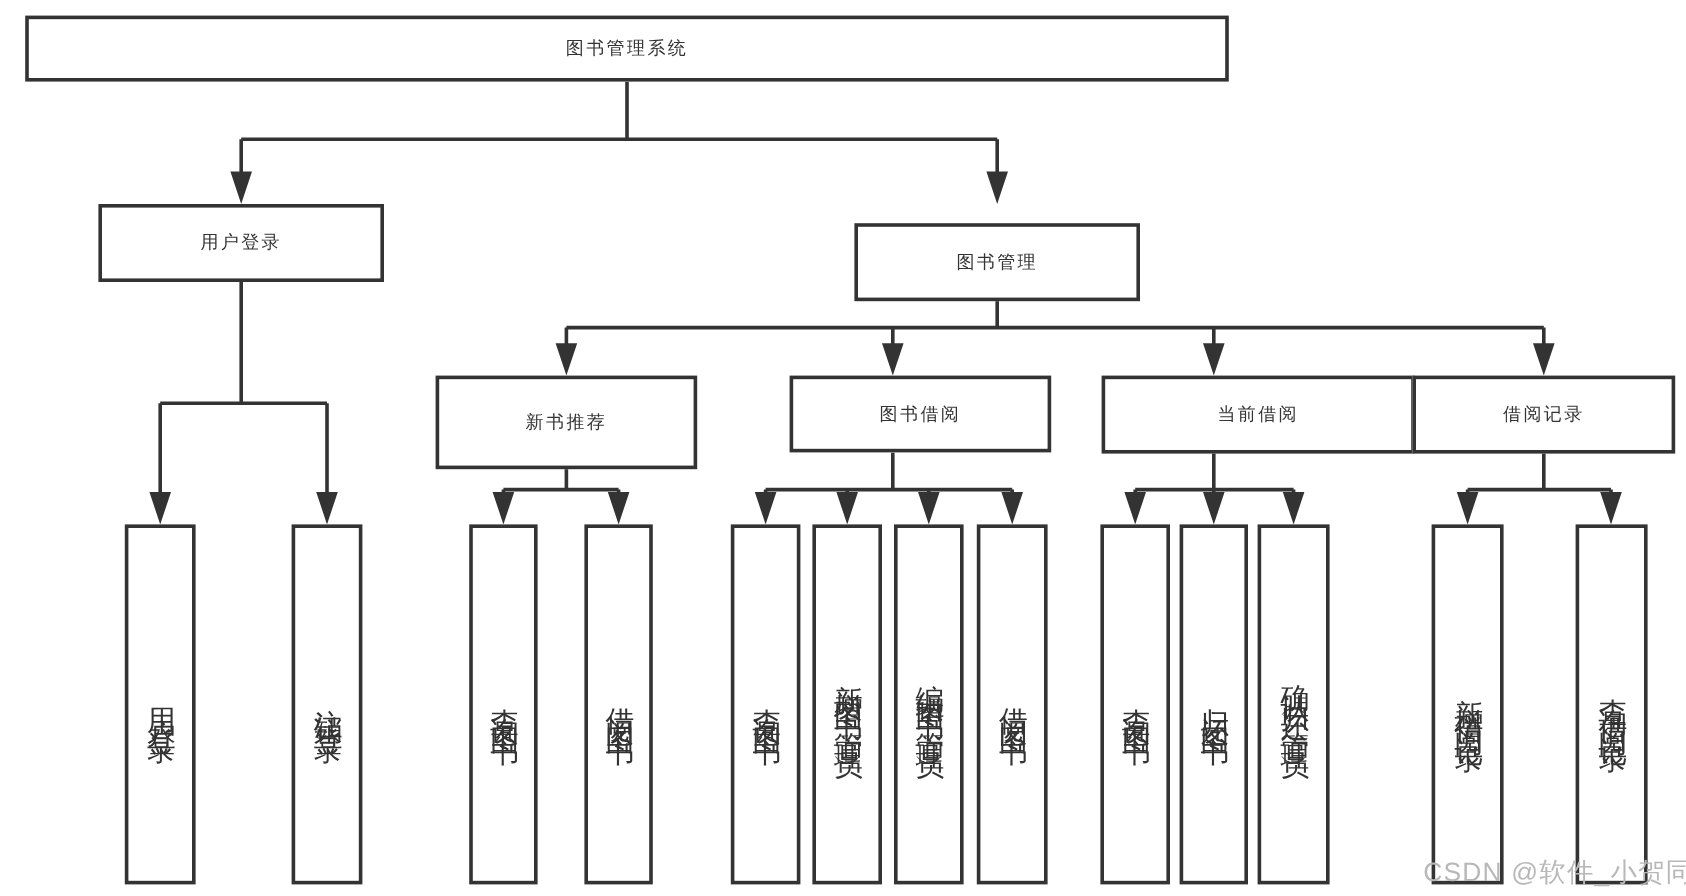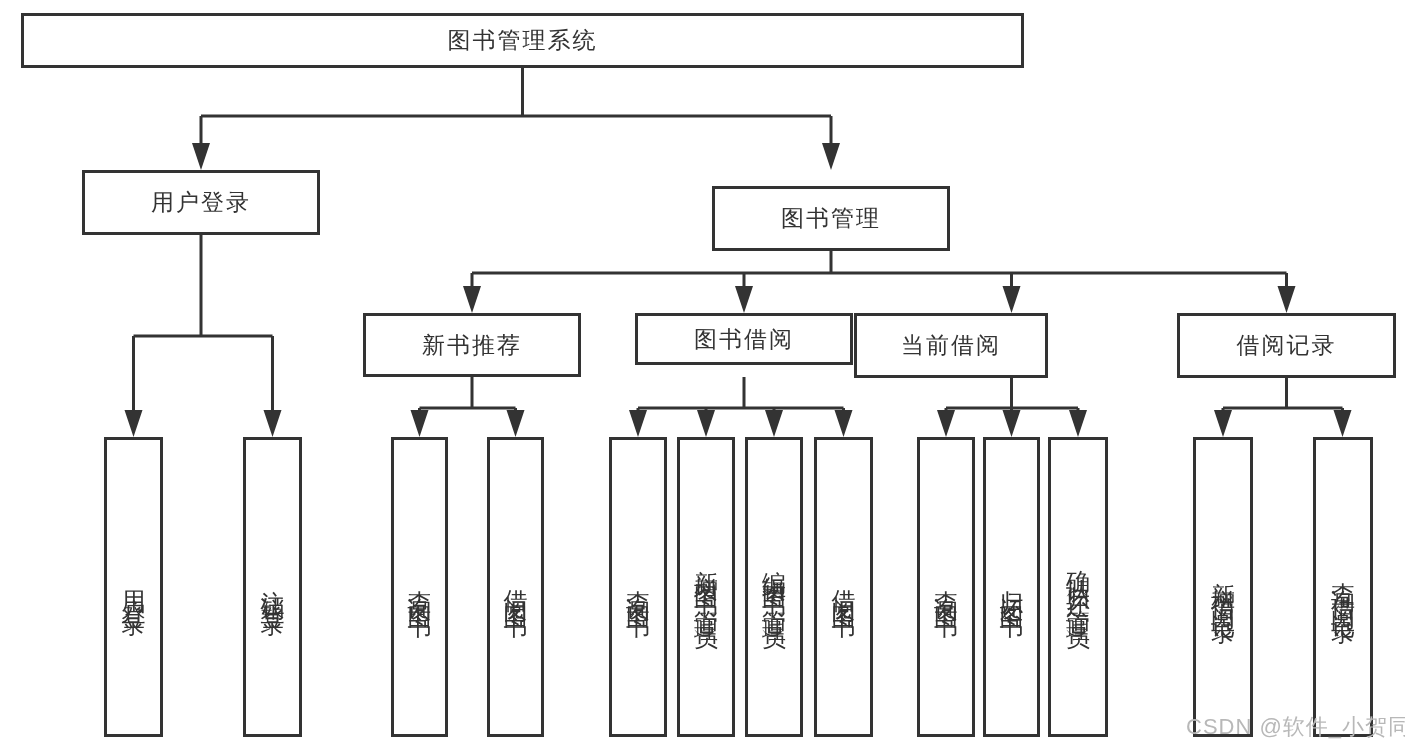--- a/index.html
+++ b/index.html
@@ -9,21 +9,21 @@
   }
   .connectors{position:absolute;left:0;top:0;z-index:1;}
   .connectors .lines{fill:none;stroke:var(--line,#333333);stroke-width:3;}
   .connectors .arrows{fill:var(--line,#333333);stroke:none;}
   .box{
     position:absolute;box-sizing:border-box;z-index:2;
     border:3px solid var(--line,#333333);background:var(--box-bg,#ffffff);
     display:flex;align-items:center;justify-content:center;
   }
   .hbox .lbl{
-    font-size:23px;letter-spacing:2px;color:var(--text,#333333);
+    font-size:15px;letter-spacing:2px;color:var(--text,#333333);
     white-space:nowrap;line-height:1;
   }
   .vbox .vlbl{
     writing-mode:vertical-rl;text-orientation:mixed;
     font-size:24px;letter-spacing:8px;line-height:1;
     color:var(--text,#333333);white-space:nowrap;
   }
   .watermark{
     position:absolute;left:1186px;top:712px;z-index:3;
     font-size:22px;letter-spacing:1px;white-space:nowrap;
@@ -96,27 +96,27 @@
     <span class="lbl">图书管理系统</span>
   </div>
 
   <div class="box hbox" style="left:82px;top:170px;width:238px;height:65px">
     <span class="lbl">用户登录</span>
   </div>
   <div class="box hbox" style="left:712px;top:186px;width:238px;height:65px">
     <span class="lbl">图书管理</span>
   </div>
 
-  <div class="box hbox" style="left:363px;top:313px;width:218px;height:64px">
+  <div class="box hbox" style="left:363px;top:313px;width:218px;height:78px">
     <span class="lbl">新书推荐</span>
   </div>
-  <div class="box hbox" style="left:635px;top:313px;width:218px;height:52px">
+  <div class="box hbox" style="left:658px;top:313px;width:218px;height:64px">
     <span class="lbl">图书借阅</span>
   </div>
-  <div class="box hbox" style="left:854px;top:313px;width:194px;height:65px">
+  <div class="box hbox" style="left:918px;top:313px;width:261px;height:65px">
     <span class="lbl">当前借阅</span>
   </div>
   <div class="box hbox" style="left:1177px;top:313px;width:219px;height:65px">
     <span class="lbl">借阅记录</span>
   </div>
 
   <div class="box vbox" style="left:104px;top:437px;width:59px;height:300px">
     <span class="vlbl">用户登录</span>
   </div>
   <div class="box vbox" style="left:243px;top:437px;width:59px;height:300px">

